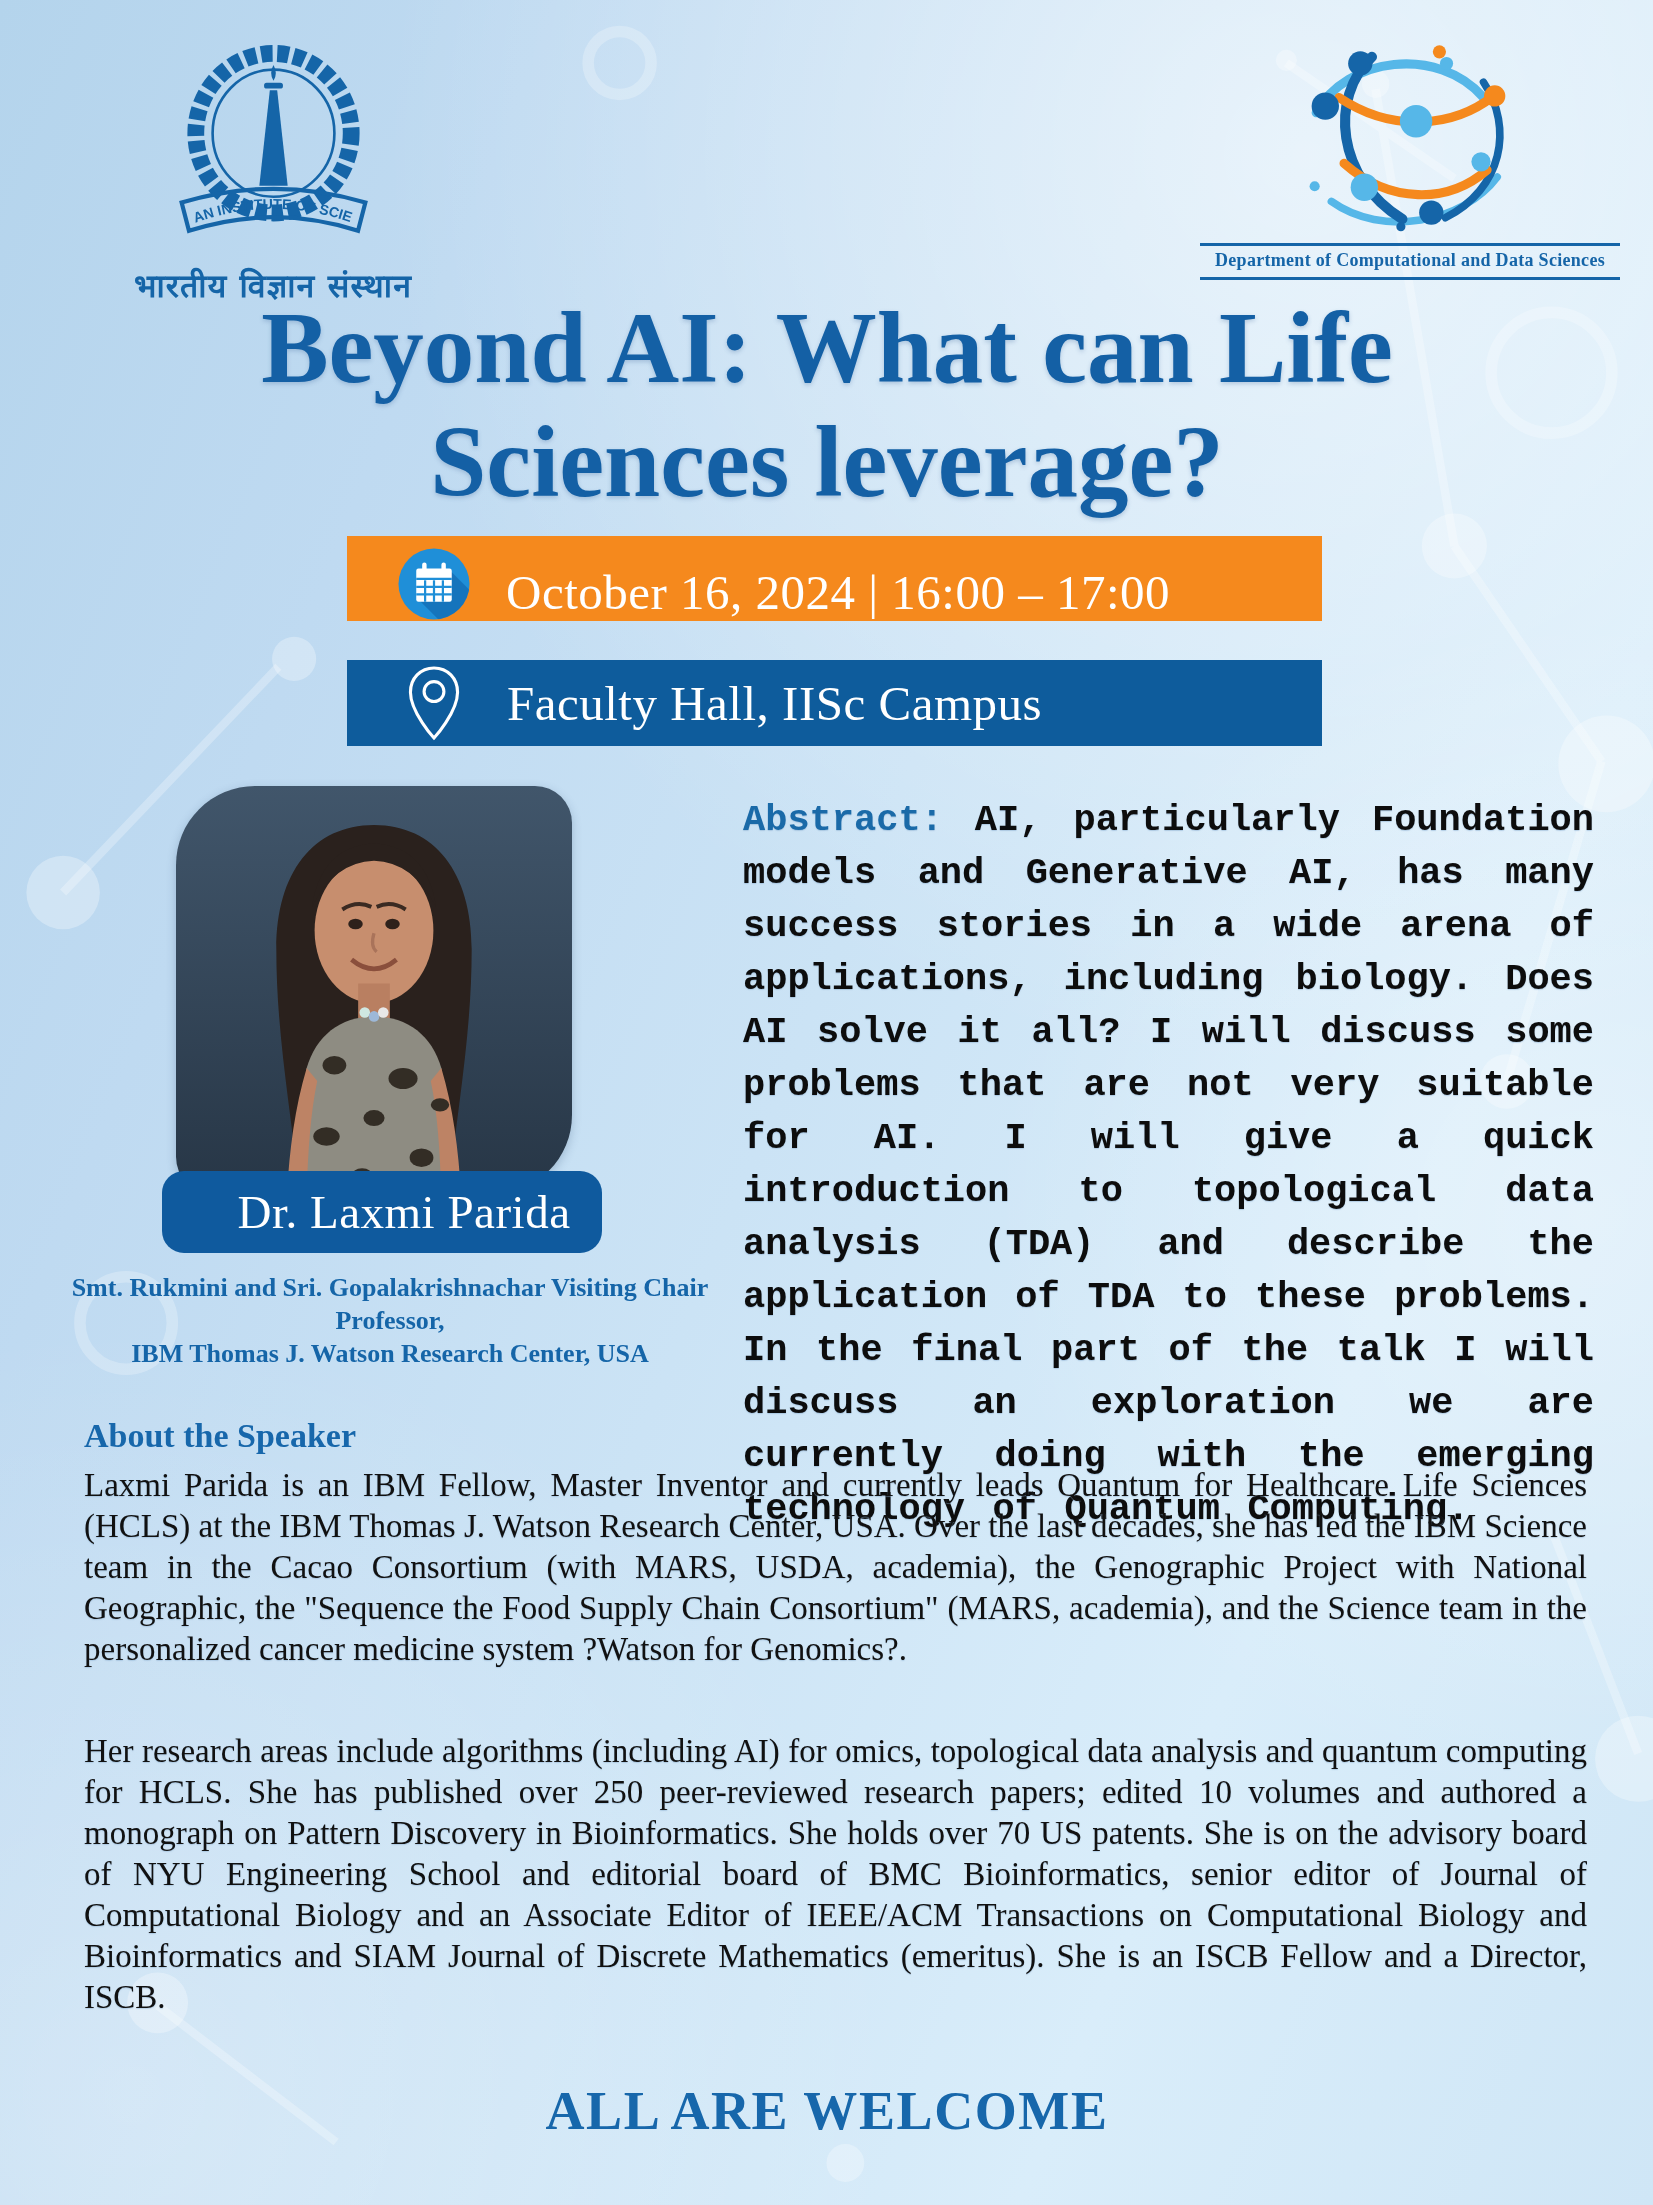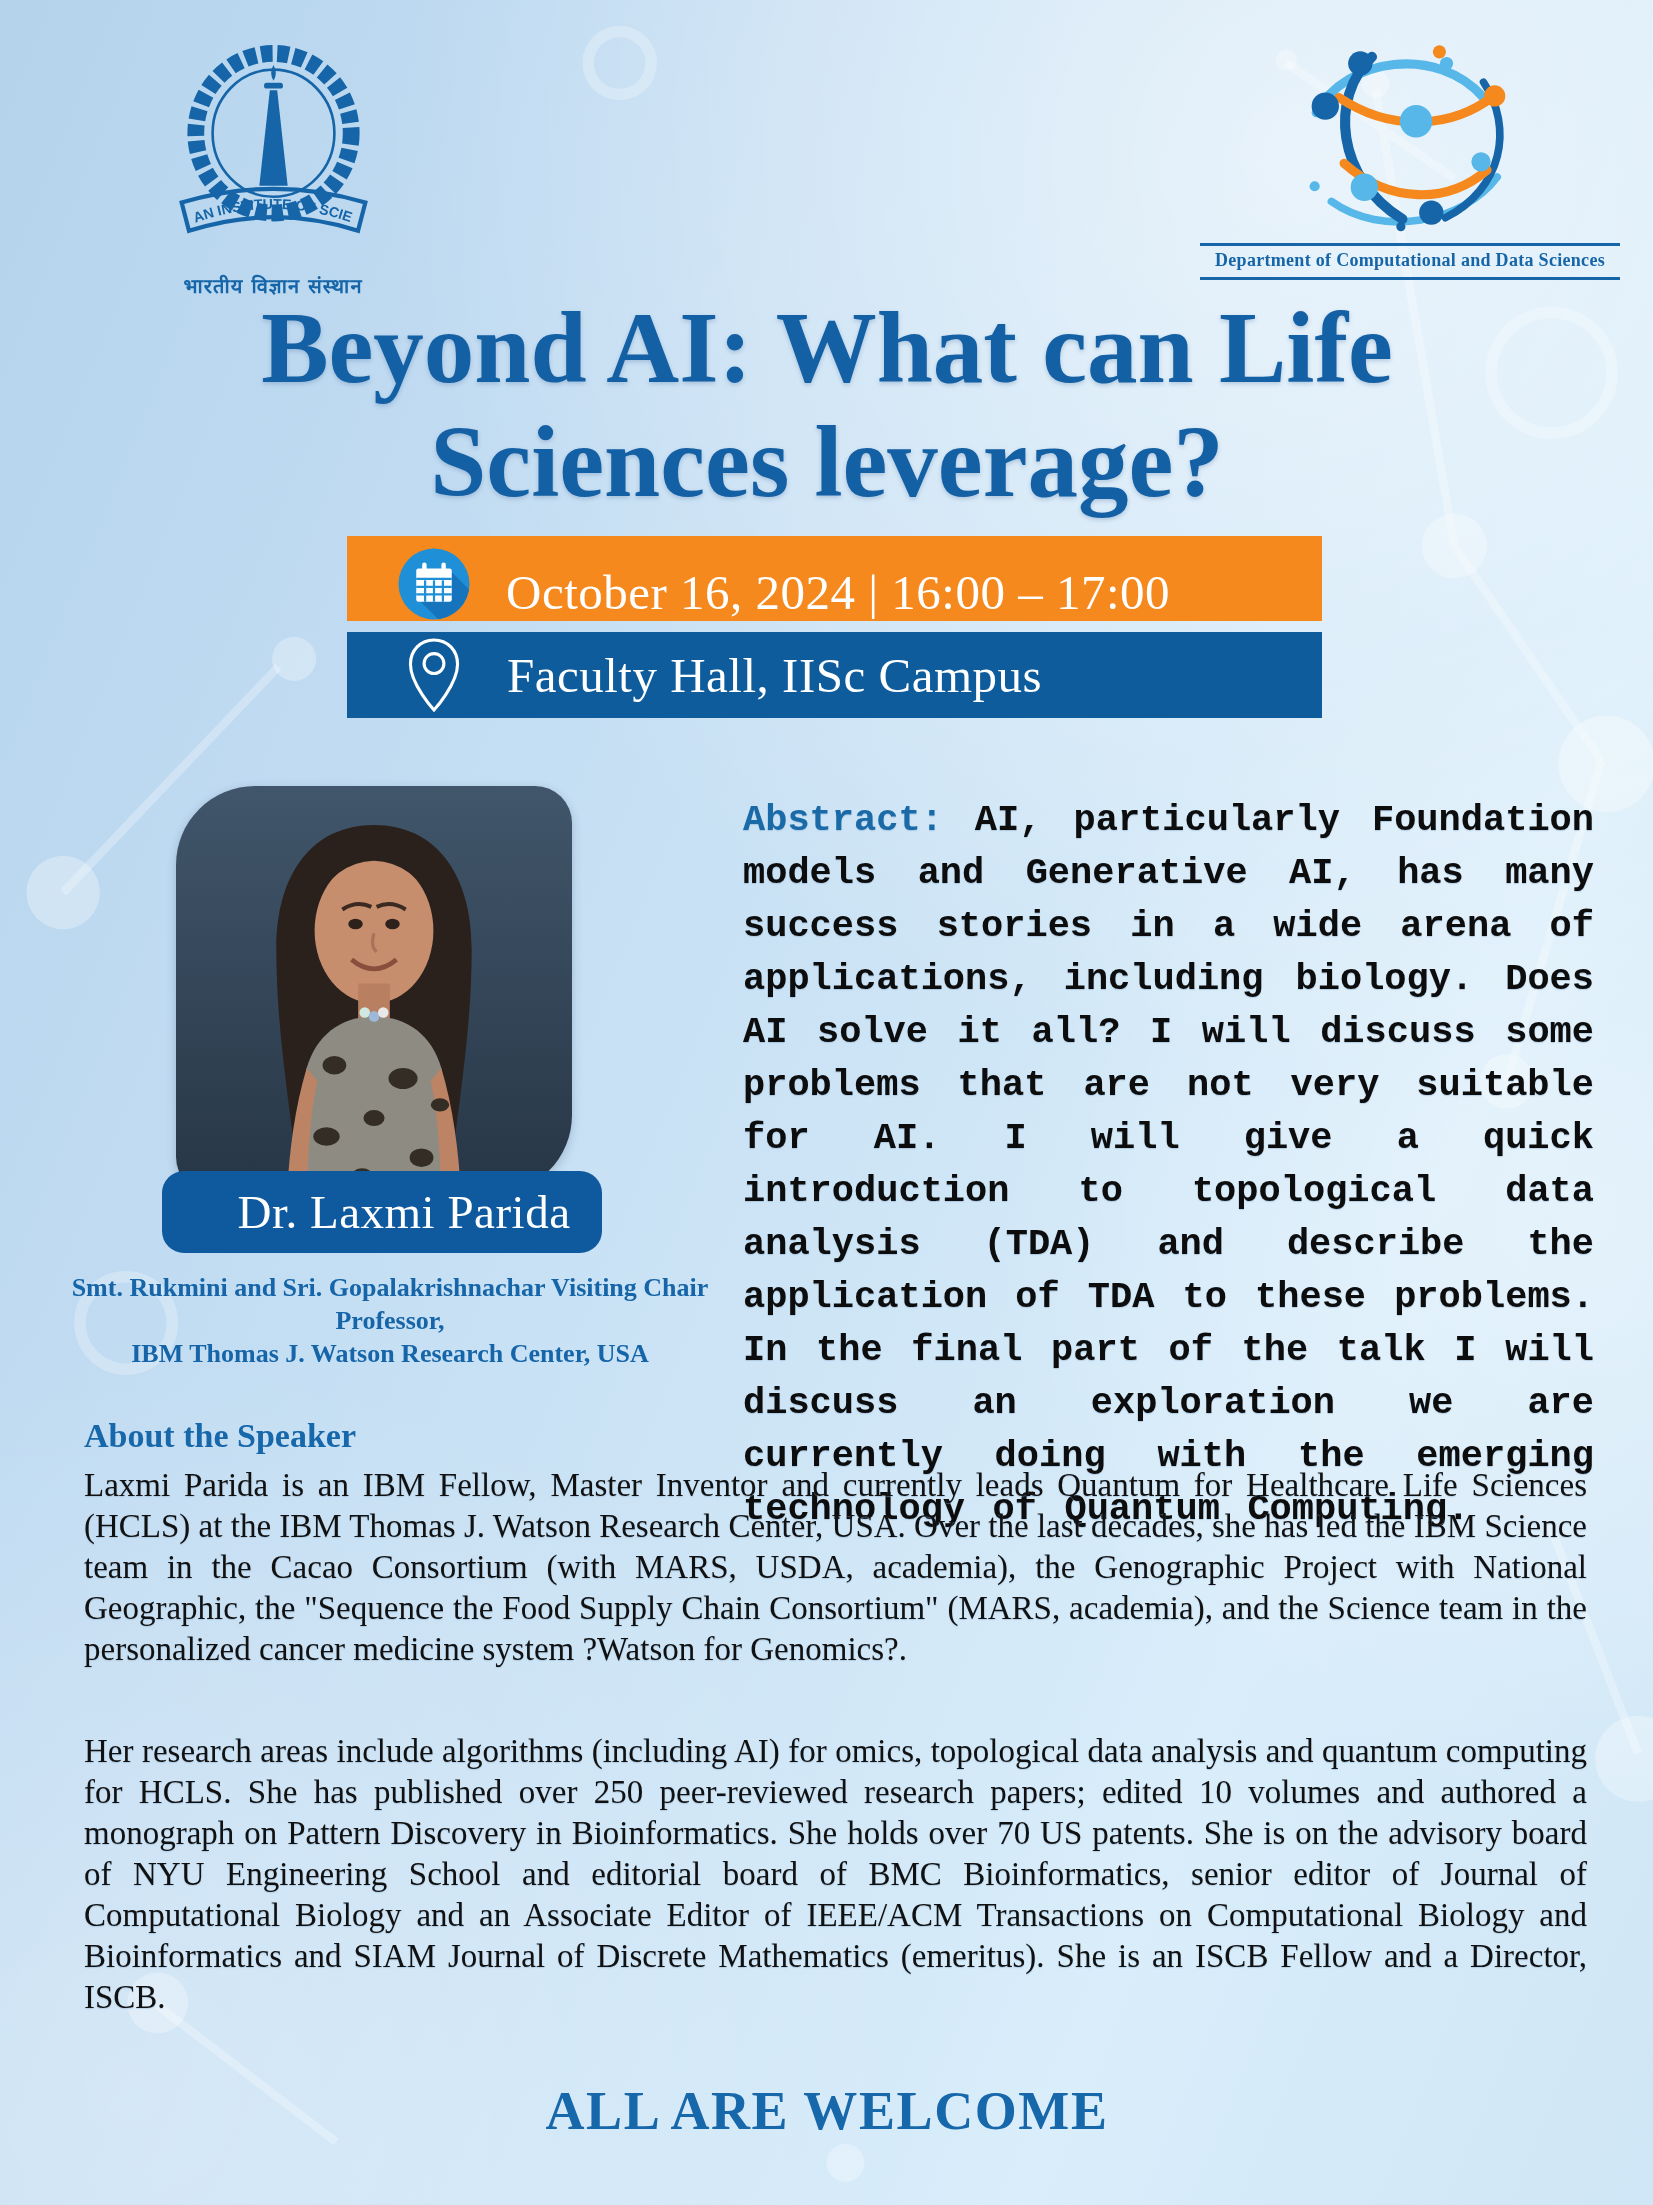--- a/index.html
+++ b/index.html
@@ -14,41 +14,41 @@
     position:absolute; inset:0; pointer-events:none;
     background:
       radial-gradient(circle at 79% 7%, rgba(255,255,255,0.55), rgba(255,255,255,0) 38%),
       radial-gradient(circle at 96% 55%, rgba(255,255,255,0.35), rgba(255,255,255,0) 30%),
       radial-gradient(circle at 8% 95%, rgba(255,255,255,0.25), rgba(255,255,255,0) 30%);
   }
   svg.decor { position:absolute; left:0; top:0; pointer-events:none; }
 
   
   .iisc-logo { position:absolute; left:118px; top:45px; width:310px; text-align:center; color:#1565A8; }
-  .iisc-hindi { font-size:20px; font-weight:bold; letter-spacing:1.1px; margin-top:15px;
+  .iisc-hindi { font-size:32px; font-weight:bold; letter-spacing:1.1px; margin-top:6px;
                 font-family:"DejaVu Sans","Liberation Sans",sans-serif; color:#1565A8; }
 
   .dept-logo { position:absolute; left:1200px; top:33px; width:420px; text-align:center; }
   .dept-label {
     display:inline-block; width:100%; margin-top:3.2px; padding:4.2px 0 5.3px 0;
     border-top:3.7px solid #1565A8; border-bottom:3.7px solid #1565A8;
     color:#1565A8; font-weight:bold; font-size:18px; letter-spacing:0.3px;
   }
 
   
   .title {
     position:absolute; left:0; right:0; top:291px; text-align:center;
     color:#1460A5; font-weight:bold; font-size:101px; line-height:114px;
     text-shadow:0 2.1px 4.2px rgba(70,110,160,0.30);
   }
 
   
   .banner { position:absolute; left:347px; width:975px; display:flex; align-items:center; }
   .banner-date  { top:536px; height:85px; background:#F5891D;align-items:flex-end; }
-  .banner-venue { top:632px; height:86px; background:#0E5C9C; }
+  .banner-venue { top:660px; height:86px; background:#0E5C9C; }
   .banner-text { color:#ffffff; font-size:49px; letter-spacing:0.5px; white-space:nowrap; }
   .cal-badge { width:74px; height:74px; margin-left:50px; flex:0 0 auto; }
   .pin-badge { width:62px; height:78px; margin-left:56px; flex:0 0 auto; }
   .banner-date  .banner-text { margin-left:35px; }
   .banner-venue .banner-text { margin-left:42px; }
 
   
   .photo {
     position:absolute; left:176px; top:786px; width:396px; height:408px;
     border-radius:79px 37px 79px 37px; overflow:hidden;

